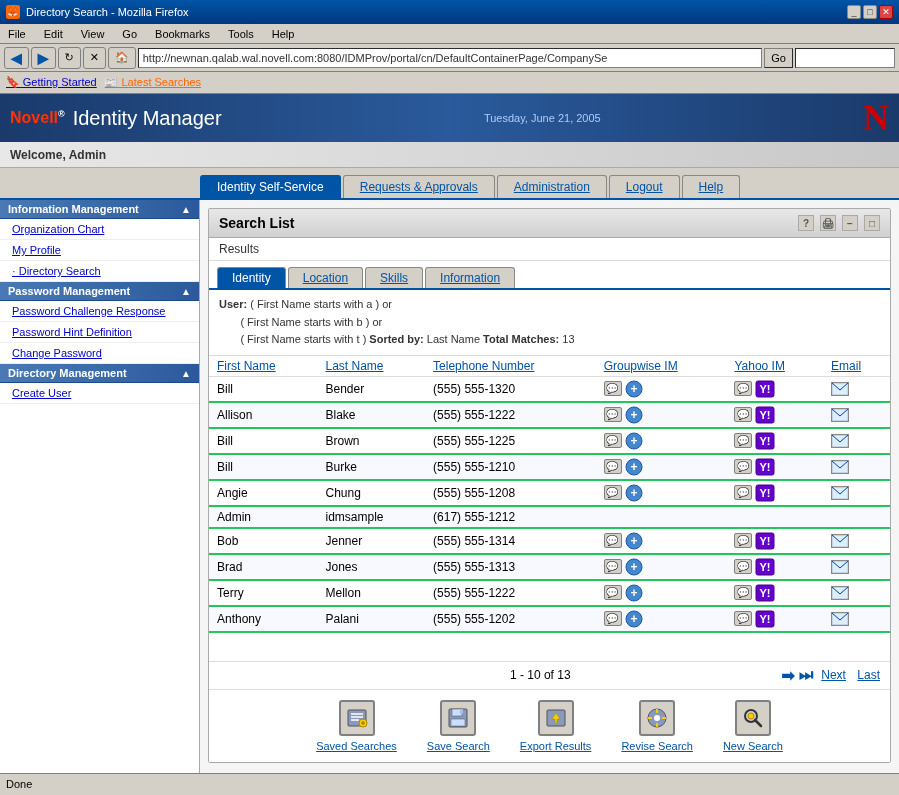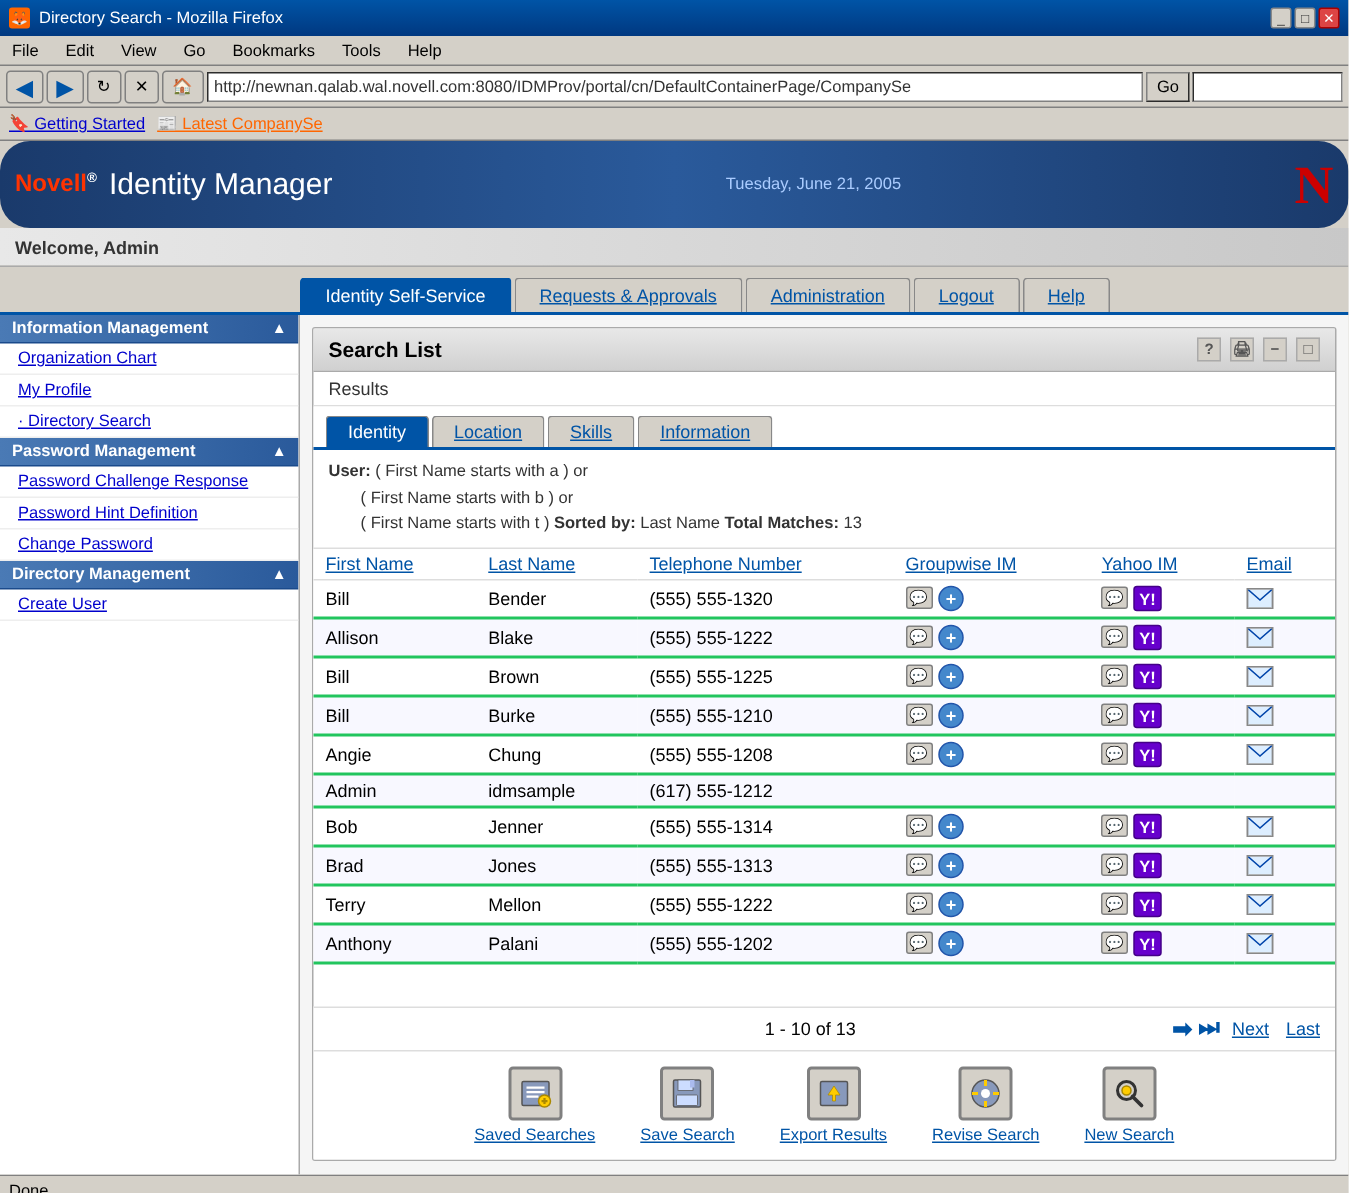--- a/index.html
+++ b/index.html
@@ -62,22 +62,21 @@
     }
     .bookmarks-item { font-size: 11px; color: #0000cc; text-decoration: underline; cursor: pointer; display: flex; align-items: center; gap: 3px; }
 
     
     .app-header {
       background: linear-gradient(to right, #1a3a6b, #2a5a9b, #1a3a6b);
       display: flex;
       align-items: center;
       justify-content: space-between;
       padding: 4px 10px;
-      height: 58px;
-      border-radius: 20px;
+      height: 48px;
     }
     .novell-logo { display: flex; align-items: center; gap: 4px; }
     .novell-text { color: #ff3300; font-size: 16px; font-weight: bold; font-family: Arial; }
     .novell-reg { color: white; font-size: 9px; vertical-align: super; }
     .idm-title { color: white; font-size: 20px; font-weight: normal; margin-left: 4px; }
     .novell-n { color: #cc0000; font-size: 36px; font-weight: bold; font-family: serif; }
 
     
     .welcome-bar {
       background: linear-gradient(to right, #e8e8e8, #c8c8c8);
@@ -349,21 +348,21 @@
   <button class="toolbar-btn">🏠</button>
   <div class="address-bar">
     <span style="font-size:11px;color:#333;overflow:hidden;white-space:nowrap;">http://newnan.qalab.wal.novell.com:8080/IDMProv/portal/cn/DefaultContainerPage/CompanySe</span>
   </div>
   <button class="go-btn">Go</button>
   <input class="search-box" type="text" value="" style="">
 </div>
 
 <div class="bookmarks-bar">
   <span class="bookmarks-item">🔖 Getting Started</span>
-  <span class="bookmarks-item" style="color:#ff6600;">📰 Latest CompanySe</span>
+  <span class="bookmarks-item" style="color:#ff6600;">📰 Latest Searches</span>
 </div>
 
 <div class="app-header">
   <div class="novell-logo">
     <span class="novell-text">Novell<span class="novell-reg">®</span></span>
     <span class="idm-title">Identity Manager</span>
   </div>
   <div style="color:#aaccff;font-size:11px;">Tuesday, June 21, 2005</div>
   <div class="novell-n">N</div>
 </div>

